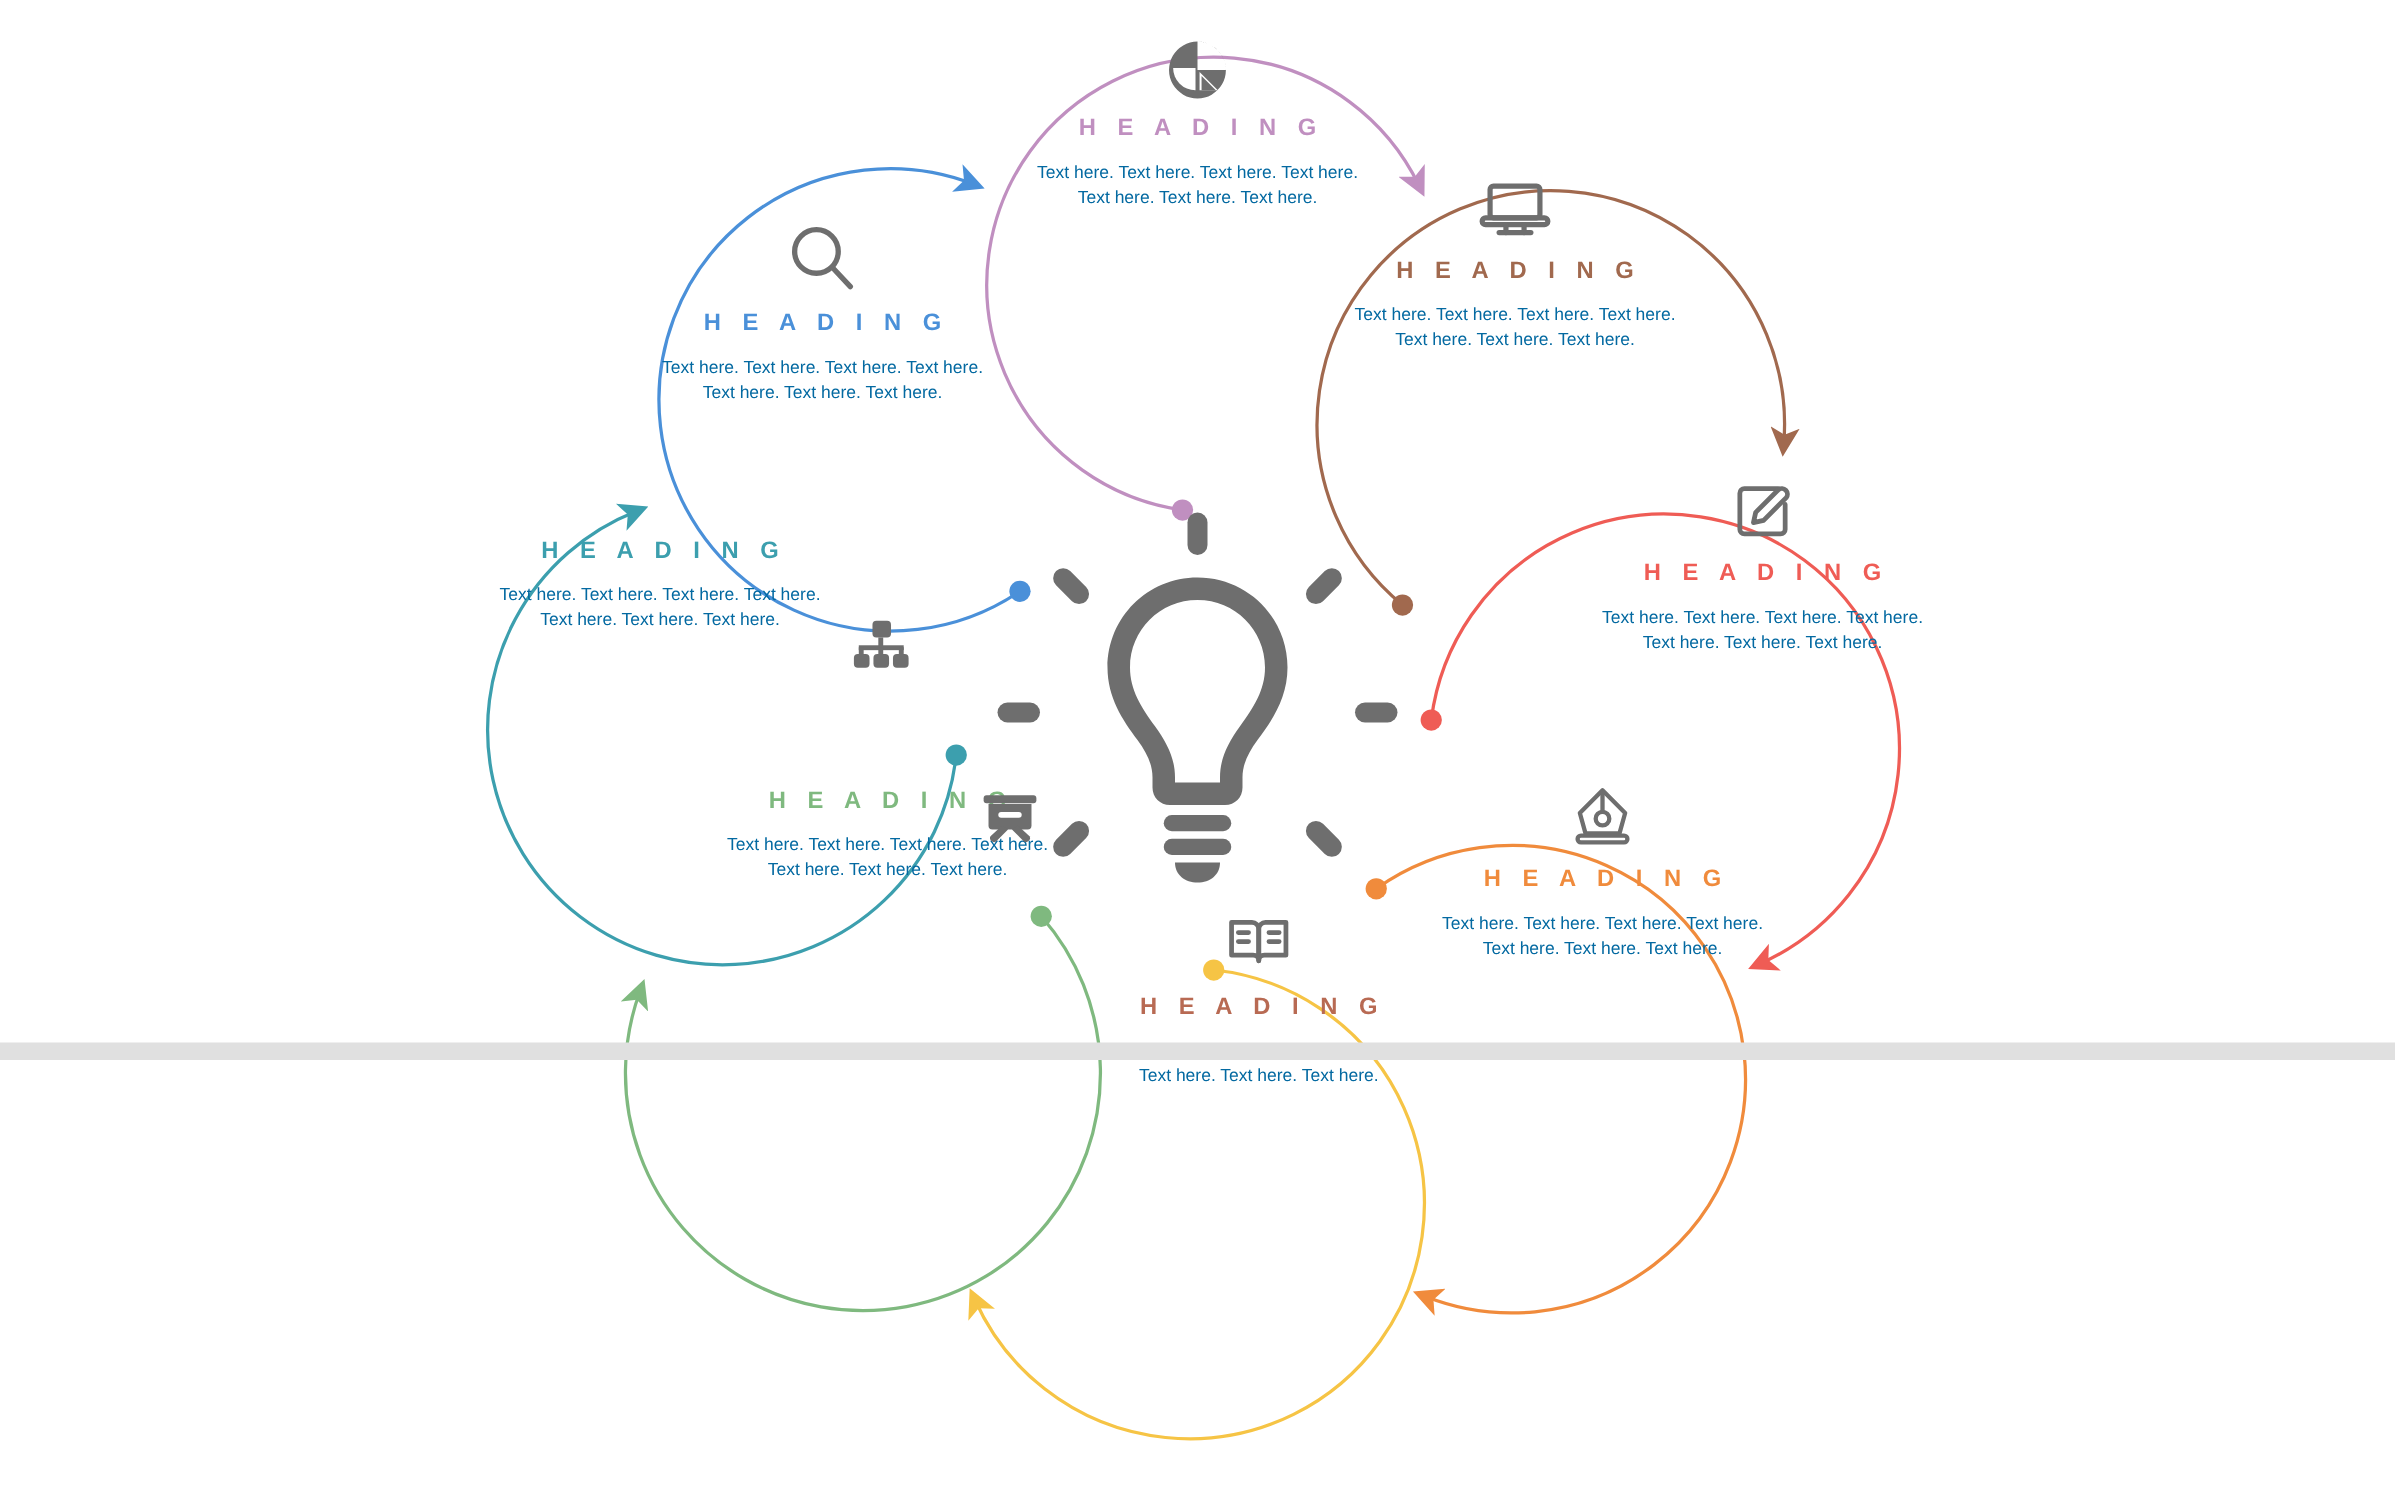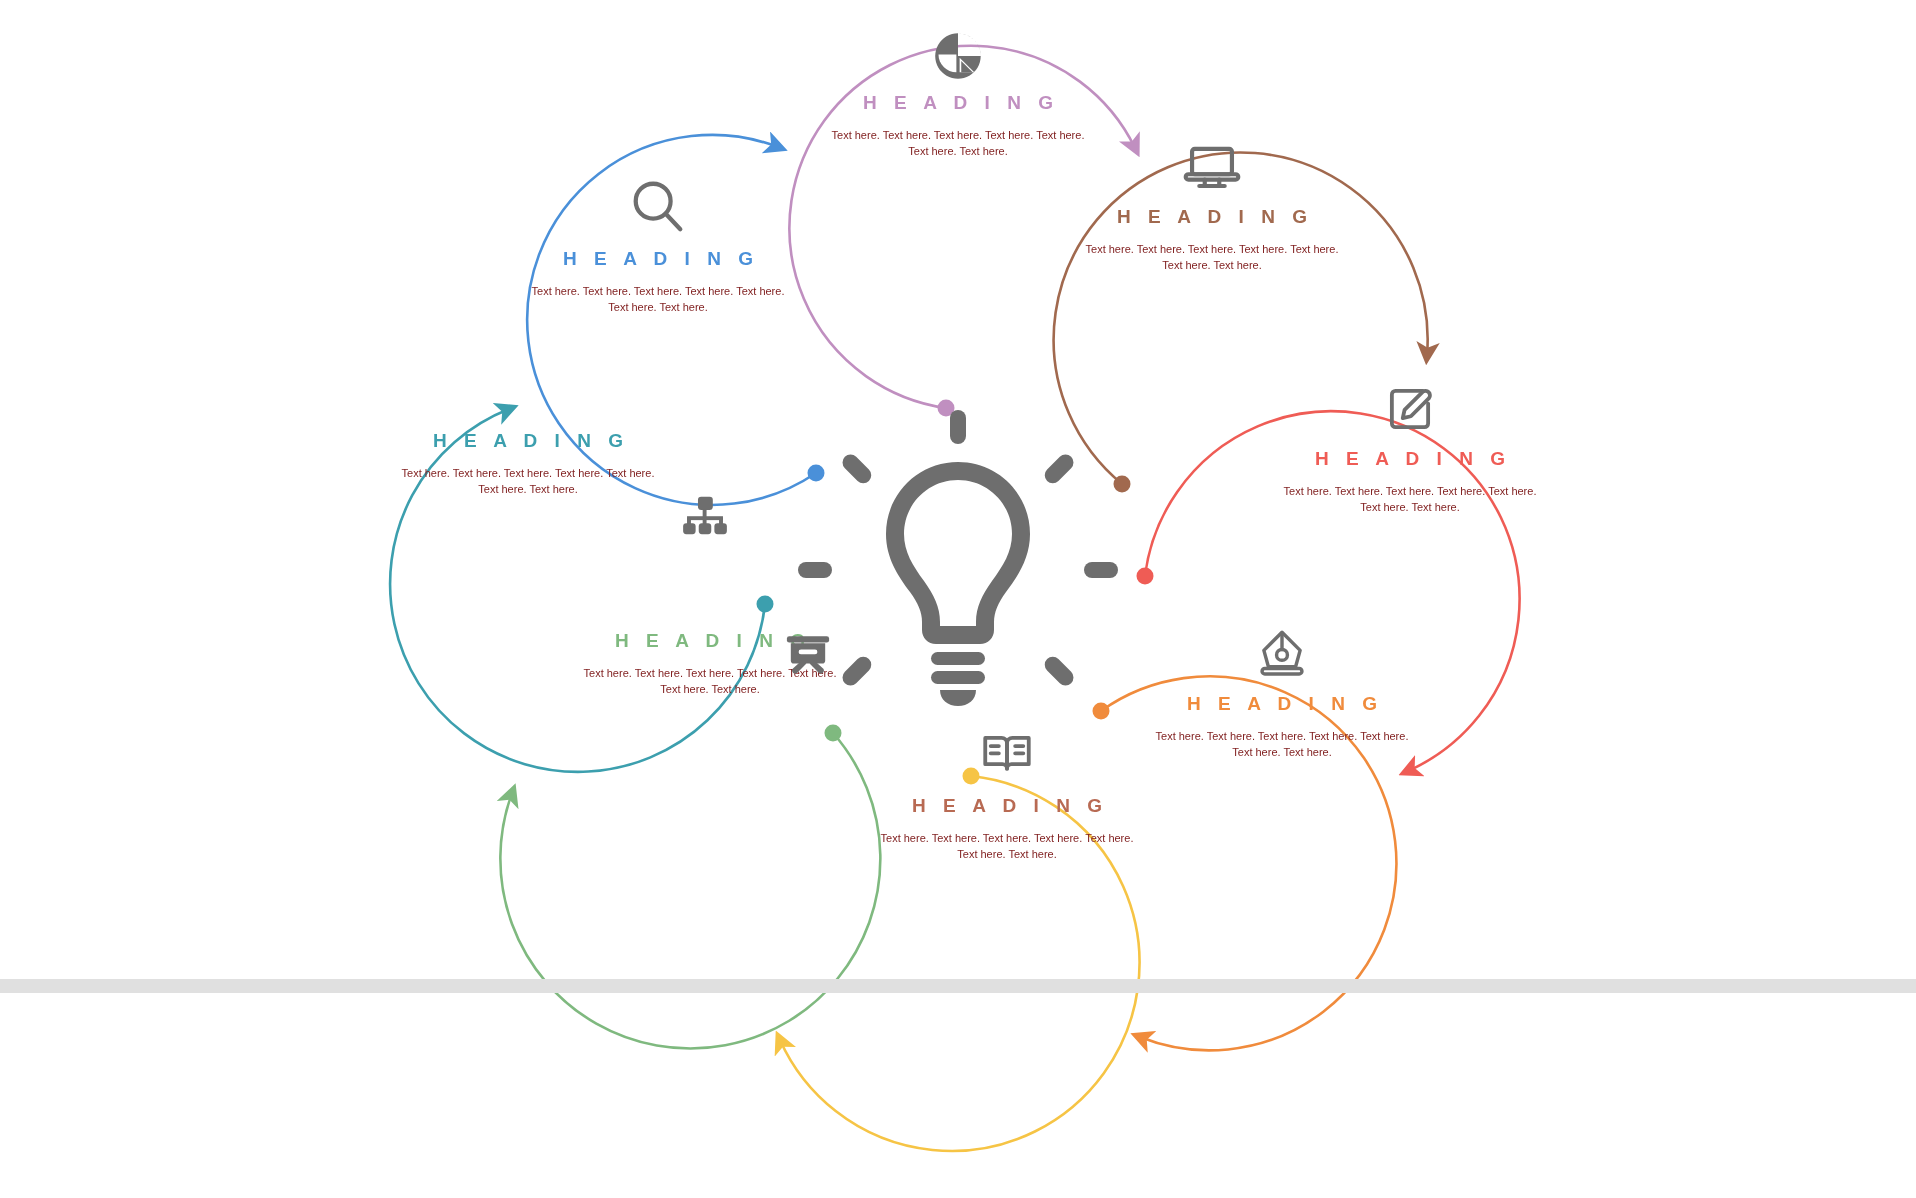--- a/index.html
+++ b/index.html
@@ -11,21 +11,21 @@
     width: 1916px;
     height: 1198px;
     overflow: hidden;
     font-family: "Liberation Sans", sans-serif;
     position: relative;
   }
   #canvas {
     position: absolute;
     left: 0; top: 0;
     width: 1916px;
-    height: 993px;
+    height: 848px;
   }
   #svg-layer {
     position: absolute;
     left: 0; top: 0;
     width: 1916px;
     height: 1198px;
   }
   .node {
     position: absolute;
     width: 260px;
@@ -39,23 +39,23 @@
   }
   .node .icon svg { display: block; width: 100%; height: 100%; }
   .node .heading {
     font-size: 19px;
     font-weight: bold;
     letter-spacing: 6px;
     margin: 0 0 14px 0;
     text-indent: 6px;
   }
   .node .body {
-    font-size: 11px;
+    font-size: 14px;
     line-height: 1.42;
-    color: #7f1d1d;
+    color: #0369a1;
   }
   .footer-bar {
     position: absolute;
     left: 0;
     bottom: 0;
     width: 1916px;
     height: 14px;
     background: #e0e0e0;
   }
   

